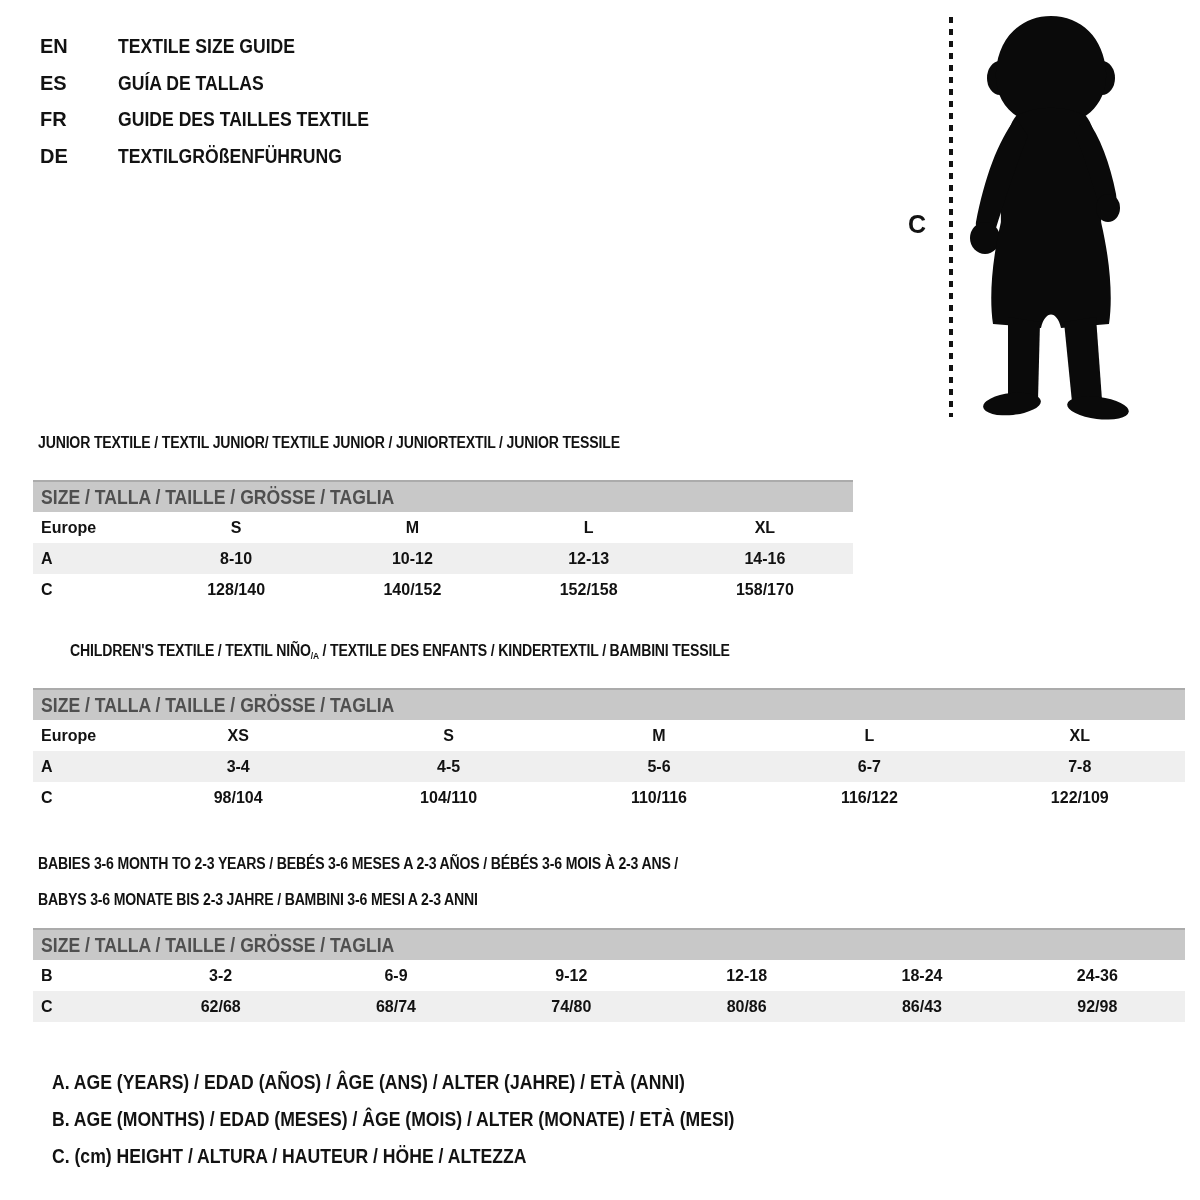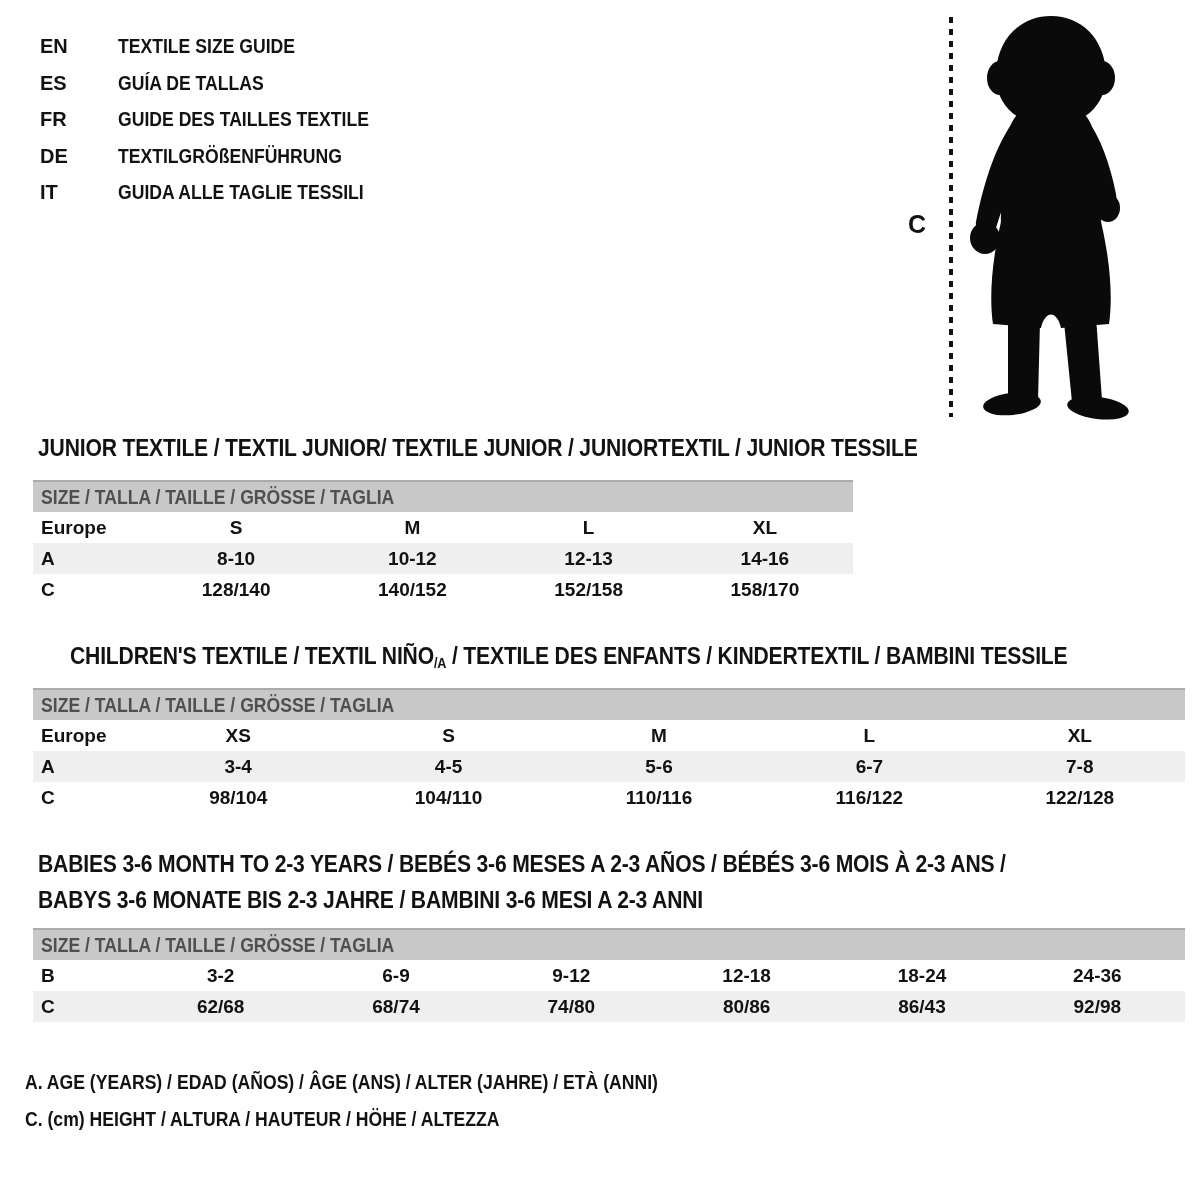--- a/index.html
+++ b/index.html
@@ -20,70 +20,67 @@
   .lang-row { height: 36.5px; line-height: 36.5px; font-size: 20px; }
   .lang-code { display: inline-block; width: 78px; }
   .lang-label { display: inline-block; }
 
   
   .measure-line { position: absolute; left: 946px; top: 14px; }
   .measure-label { position: absolute; left: 908px; top: 210px; font-size: 25px; }
   .toddler { position: absolute; left: 956px; top: 12px; }
 
   
-  .section-heading { position: absolute; left: 38px; font-size: 24px; letter-spacing: -0.2px; }
+  .section-heading { position: absolute; left: 38px; font-size: 16px; letter-spacing: -0.2px; }
   .heading-line { display: block; height: 36px; line-height: 36px; }
   .subscript { font-size: 0.6em; vertical-align: -0.28em; }
 
   
   table.size-table { position: absolute; left: 33px; border-collapse: collapse; table-layout: fixed; }
   table.size-table th.size-header {
     background: #c8c8c8;
     border-top: 2px solid #ababab;
     color: #4f4f4f;
     text-align: left;
     font-size: 20px;
     height: 31px;
     padding: 0 12px 0 8px;
     box-sizing: border-box;
   }
   table.size-table td {
     height: 31px;
     text-align: center;
-    font-size: 19px;
+    font-size: 16px;
     padding: 0;
     box-sizing: border-box;
   }
   table.size-table td.row-label { text-align: left; padding-left: 8px; }
   table.size-table tbody tr:nth-child(2) td { background: #efefef; }
 
   
-  .legend { position: absolute; left: 25px; top: 1064px; font-size: 20px; }
+  .legend { position: absolute; left: 52px; top: 1064px; font-size: 20px; }
   .legend-line { display: block; height: 37px; line-height: 37px; }
 </style>
 </head>
 <body>
 
 <div class="page">
 
   <div class="lang-block">
     <div class="lang-row">
       <span class="lang-code">EN</span><span class="lang-label cond">TEXTILE SIZE GUIDE</span>
     </div>
     <div class="lang-row">
       <span class="lang-code">ES</span><span class="lang-label cond">GUÍA DE TALLAS</span>
     </div>
     <div class="lang-row">
       <span class="lang-code">FR</span><span class="lang-label cond">GUIDE DES TAILLES TEXTILE</span>
     </div>
     <div class="lang-row">
       <span class="lang-code">DE</span><span class="lang-label cond">TEXTILGRÖßENFÜHRUNG</span>
-    </div>
-    <div class="lang-row">
-      <span class="lang-code">IT</span><span class="lang-label cond">GUIDA ALLE TAGLIE TESSILI</span>
     </div>
   </div>
 
   <svg class="measure-line" width="10" height="406">
     <line x1="5" y1="3" x2="5" y2="403" stroke="#121212" stroke-width="4" stroke-dasharray="6 6"></line>
   </svg>
 
   <div class="measure-label">C</div>
 
   <svg class="toddler" width="190" height="410" viewBox="0 0 190 410">
@@ -179,21 +176,21 @@
         <td>5-6</td>
         <td>6-7</td>
         <td>7-8</td>
       </tr>
       <tr>
         <td class="row-label">C</td>
         <td>98/104</td>
         <td>104/110</td>
         <td>110/116</td>
         <td>116/122</td>
-        <td>122/128</td>
+        <td>122/109</td>
       </tr>
     </tbody>
   </table>
 
   <div class="section-heading" style="top:846px;">
     <span class="heading-line"><span class="cond">BABIES 3-6 MONTH TO 2-3 YEARS / BEBÉS 3-6 MESES A 2-3 AÑOS / BÉBÉS 3-6 MOIS À 2-3 ANS /</span></span>
     <span class="heading-line"><span class="cond">BABYS 3-6 MONATE BIS 2-3 JAHRE / BAMBINI 3-6 MESI A 2-3 ANNI</span></span>
   </div>
   <table class="size-table" style="top:928px; width:1152px;">
     <colgroup>
@@ -227,16 +224,17 @@
         <td>74/80</td>
         <td>80/86</td>
         <td>86/43</td>
         <td>92/98</td>
       </tr>
     </tbody>
   </table>
 
   <div class="legend">
     <span class="legend-line"><span class="cond">A. AGE (YEARS) / EDAD (AÑOS) / ÂGE (ANS) / ALTER (JAHRE) / ETÀ (ANNI)</span></span>
+    <span class="legend-line"><span class="cond">B. AGE (MONTHS) / EDAD (MESES) / ÂGE (MOIS) / ALTER (MONATE) / ETÀ (MESI)</span></span>
     <span class="legend-line"><span class="cond">C. (cm) HEIGHT / ALTURA / HAUTEUR / HÖHE / ALTEZZA</span></span>
   </div>
 
 </div>
 
 </body></html>

